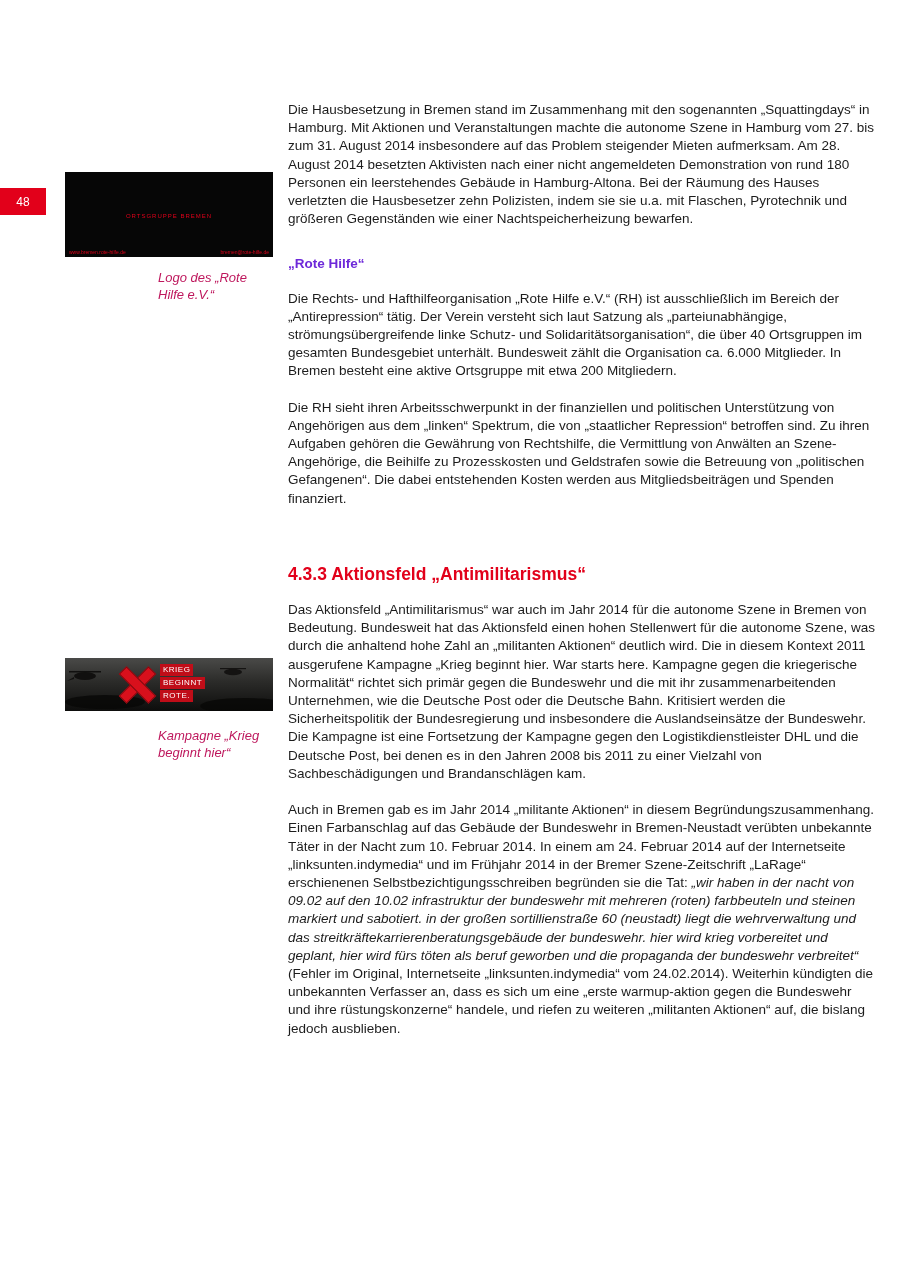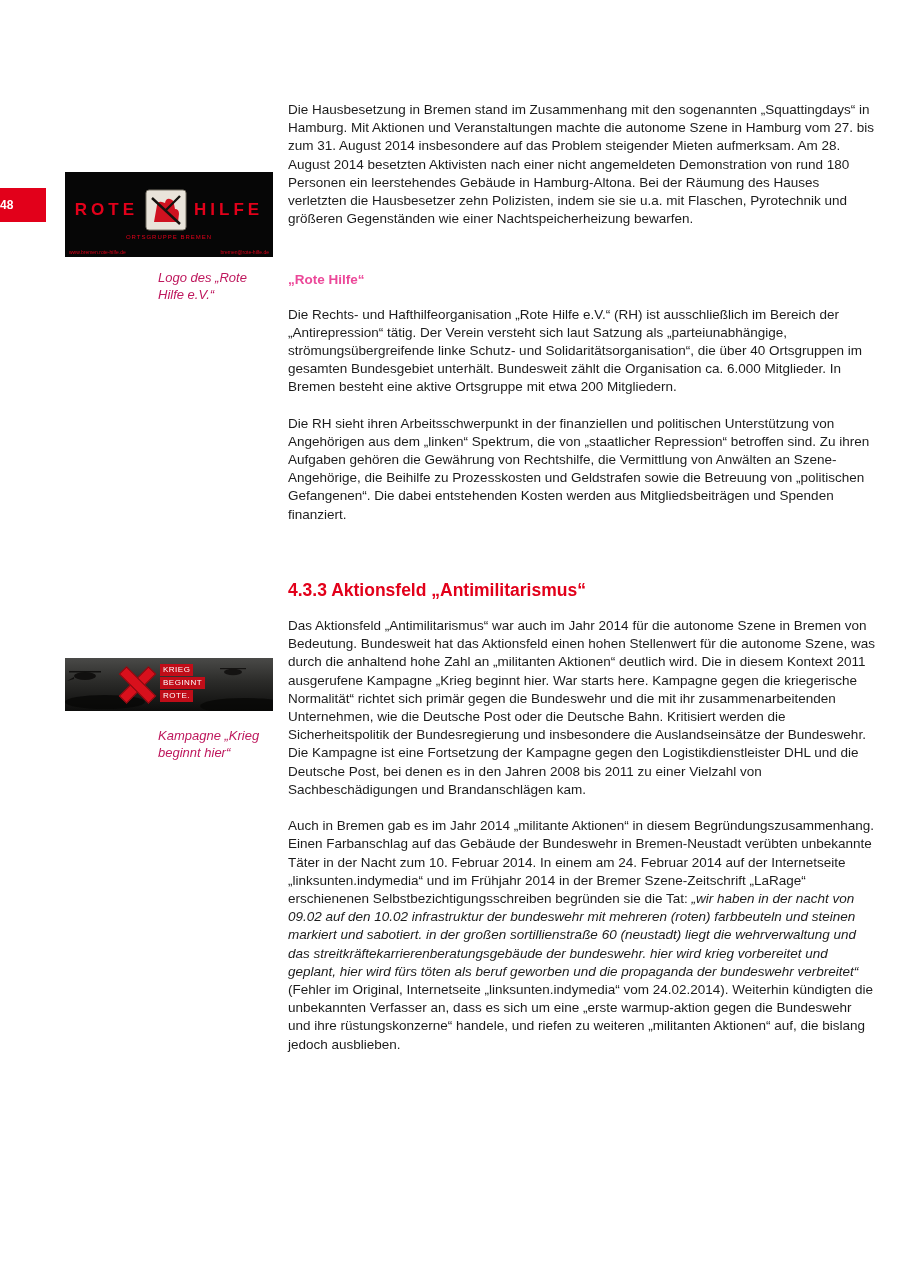--- a/index.html
+++ b/index.html
@@ -4,34 +4,34 @@
 <style>
   * { margin:0; padding:0; box-sizing:border-box; }
   html,body { background:#ffffff; }
   body {
     width:900px; height:1272px; position:relative; overflow:hidden;
     font-family:"Liberation Sans", sans-serif; color:#1c1c1c;
   }
 
   
   .page-tab {
-    position:absolute; left:0; top:188px; width:46px; height:34px;
-    background:#e2001a; color:#ffffff; font-size:12px; font-weight:bold;
-    display:flex; align-items:center; justify-content:flex-start;
+    position:absolute; left:0; top:188px; width:46px; height:27px;
+    background:#e2001a; color:#ffffff; font-size:12px; font-weight:normal;
+    display:flex; align-items:center; justify-content:center;
   }
 
   
   .main-col {
     position:absolute; left:288px; top:85px; width:588px;
     font-size:13.5px; line-height:18.2px; text-align:left;
   }
   .main-col p { margin:16px 0 18px 0; }
   .red-heading {
-    color:#ec4899; font-weight:bold; font-size:13.5px;
-    margin:43px 0 13px 0;
+    color:#6d28d9; font-weight:bold; font-size:13.5px;
+    margin:27px 0 13px 0;
   }
   .section-heading {
     color:#e2001a; font-weight:bold; font-size:17.5px;
     margin:57px 0 18px 0;
   }
   .quote-italic { font-style:italic; }
 
   
   .rh-logo {
     position:absolute; left:65px; top:172px; width:208px; height:85px;
@@ -81,31 +81,20 @@
   }
 </style>
 </head>
 <body>
 
 <div class="page-tab">
   <span>48</span>
 </div>
 
 <div class="rh-logo">
-  <div class="rh-logo-row">
-    <span class="rh-word">ROTE</span>
-    <span class="rh-graphic">
-      <svg viewBox="0 0 42 42" width="42" height="42">
-        <rect x="1" y="1" width="40" height="40" rx="3" fill="#e9e4da" stroke="#7a7468" stroke-width="1"></rect>
-        <path d="M9 33 L12 16 Q13 12 17 13 L20 14 Q21 9 25 10 Q29 11 29 15 L30 20 Q34 20 34 25 L33 33 Z" fill="#cf1220"></path>
-        <path d="M7 9 L35 35 M35 7 L20 22" stroke="#15130f" stroke-width="2.4" fill="none"></path>
-      </svg>
-    </span>
-    <span class="rh-word">HILFE</span>
-  </div>
   <div class="rh-subtitle">ORTSGRUPPE BREMEN</div>
   <div class="rh-footer">
     <span>www.bremen.rote-hilfe.de</span>
     <span>bremen@rote-hilfe.de</span>
   </div>
 </div>
 <div class="figure-caption caption-logo">Logo des „Rote Hilfe e.V.“</div>
 
 <div class="kbh-banner">
   <svg class="kbh-heli" viewBox="0 0 208 53">

